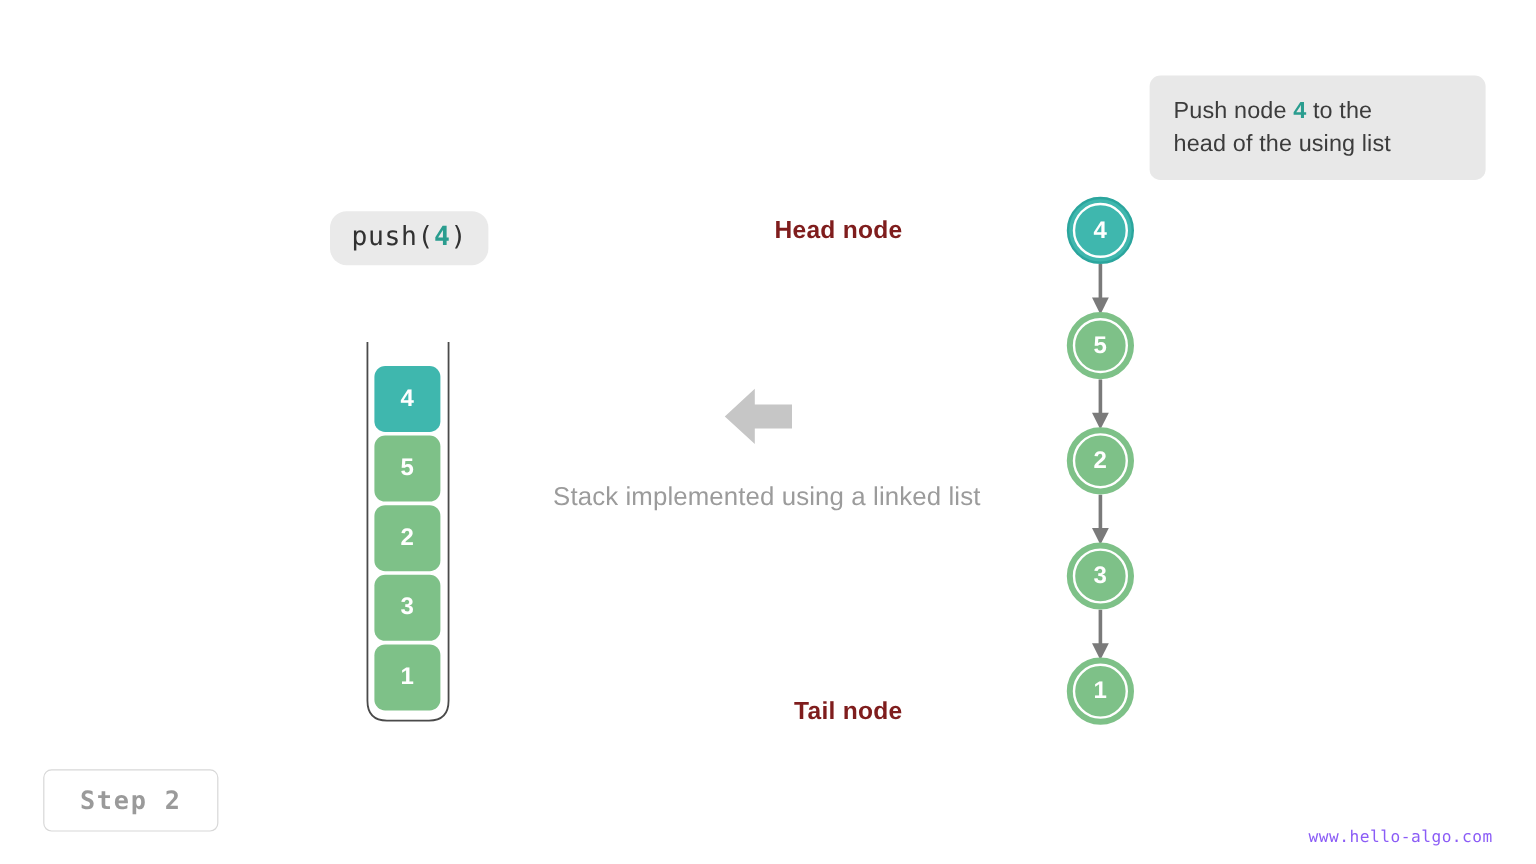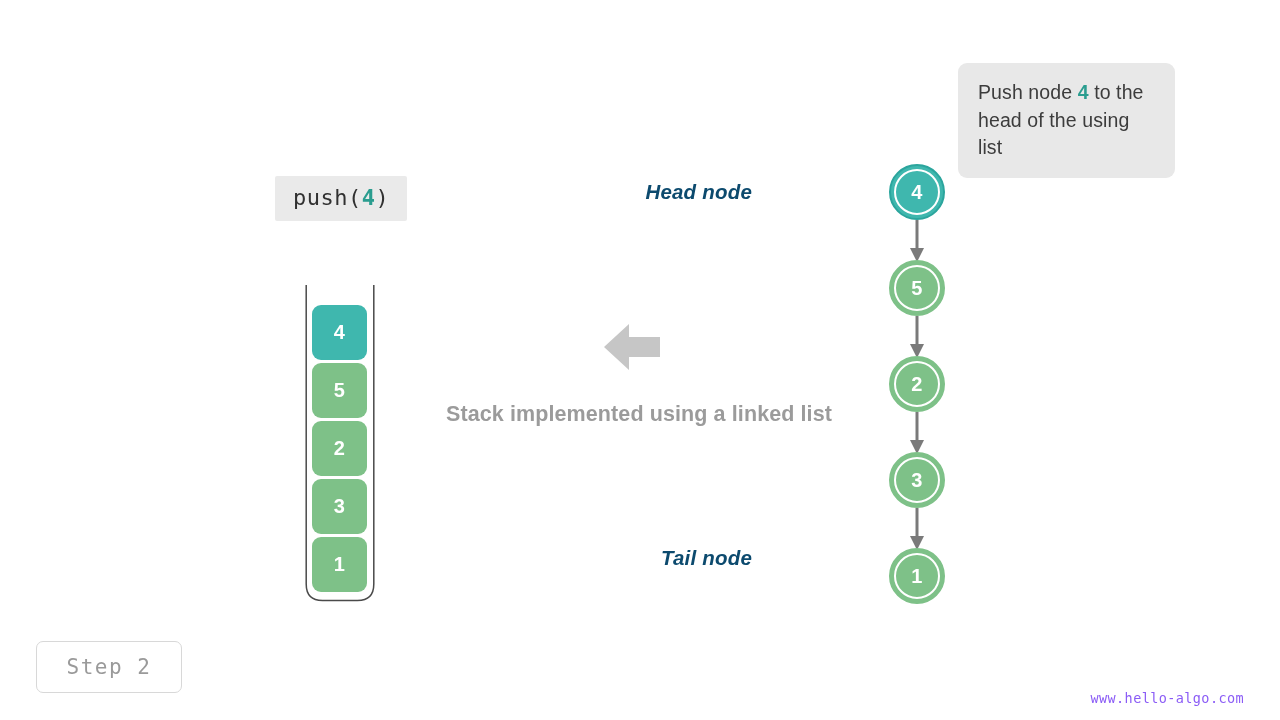--- a/index.html
+++ b/index.html
@@ -20,21 +20,21 @@
   .stage {
     position: absolute;
     inset: 0;
   }
 
   
   .tooltip-box {
     position: absolute;
     left: 958px;
     top: 63px;
-    width: 217px;
+    width: 280px;
     box-sizing: border-box;
     padding: 16px 20px;
     background: #e8e8e8;
     border-radius: 9px;
     font-size: 19.5px;
     line-height: 1.42;
     color: #3c3c3c;
     letter-spacing: 0.1px;
   }
   .tooltip-box .accent {
@@ -42,21 +42,21 @@
     font-weight: bold;
   }
 
   
   .code-chip {
     position: absolute;
     left: 275px;
     top: 176px;
     padding: 9px 18px 11px 18px;
     background: #eaeaea;
-    border-radius: 2px;
+    border-radius: 14px;
     font-family: "DejaVu Sans Mono", "Liberation Mono", monospace;
     font-size: 22px;
     color: #313131;
     letter-spacing: 0.5px;
   }
   .code-chip .accent {
     color: #2a9d8f;
     font-weight: bold;
   }
 
@@ -69,21 +69,21 @@
     height: 52px;
     box-sizing: border-box;
     display: flex;
     align-items: center;
     justify-content: center;
     border: 1px solid #d8d8d8;
     border-radius: 7px;
     background: #ffffff;
     font-family: "DejaVu Sans Mono", "Liberation Mono", monospace;
     font-size: 21px;
-    font-weight: normal;
+    font-weight: bold;
     color: #9a9a9a;
     letter-spacing: 1.5px;
   }
 
   
   .watermark {
     position: absolute;
     right: 36px;
     bottom: 14px;
     font-family: "DejaVu Sans Mono", "Liberation Mono", monospace;
@@ -95,21 +95,20 @@
   
   .caption {
     position: absolute;
     left: 0;
     top: 402px;
     width: 1280px;
     text-align: center;
     font-size: 21.5px;
     color: #9b9b9b;
     letter-spacing: 0.1px;
-    font-weight: bold;
   }
   .caption-inner {
     display: inline-block;
     transform: translateX(-1px);
   }
 
   
   .big-arrow {
     position: absolute;
     left: 602px;
@@ -179,23 +178,22 @@
     border-radius: 50%;
     border: 2.5px solid #ffffff;
     pointer-events: none;
   }
   .node-label {
     position: absolute;
     right: 228px;
     white-space: nowrap;
     font-size: 20.5px;
     font-weight: bold;
-    color: #0c4a6e;
+    color: #7f1d1d;
     letter-spacing: 0.2px;
-    font-style: italic;
   }
   .connector {
     position: absolute;
     left: 127px;
     width: 60px;
     height: 44px;
   }
 </style>
 </head>
 <body>
@@ -273,21 +271,21 @@
         <span style="position: relative;">2</span>
       </div>
       <div class="node" style="top: 302px; background: rgb(126, 193, 136); border: 2px solid rgb(126, 193, 136);">
         <div class="ring"></div>
         <span style="position: relative;">3</span>
       </div>
       <div class="node" style="top: 398px; background: rgb(126, 193, 136); border: 2px solid rgb(126, 193, 136);">
         <div class="ring"></div>
         <span style="position: relative;">1</span>
       </div>
-      <div class="node-label" style="top: 396px;">Tail node</div>
+      <div class="node-label" style="top: 431px;">Tail node</div>
     </div>
 
   <div class="step-badge">
     <span>Step  2</span>
   </div>
 
   <div class="watermark">
     <span>www.hello-algo.com</span>
   </div>
 

